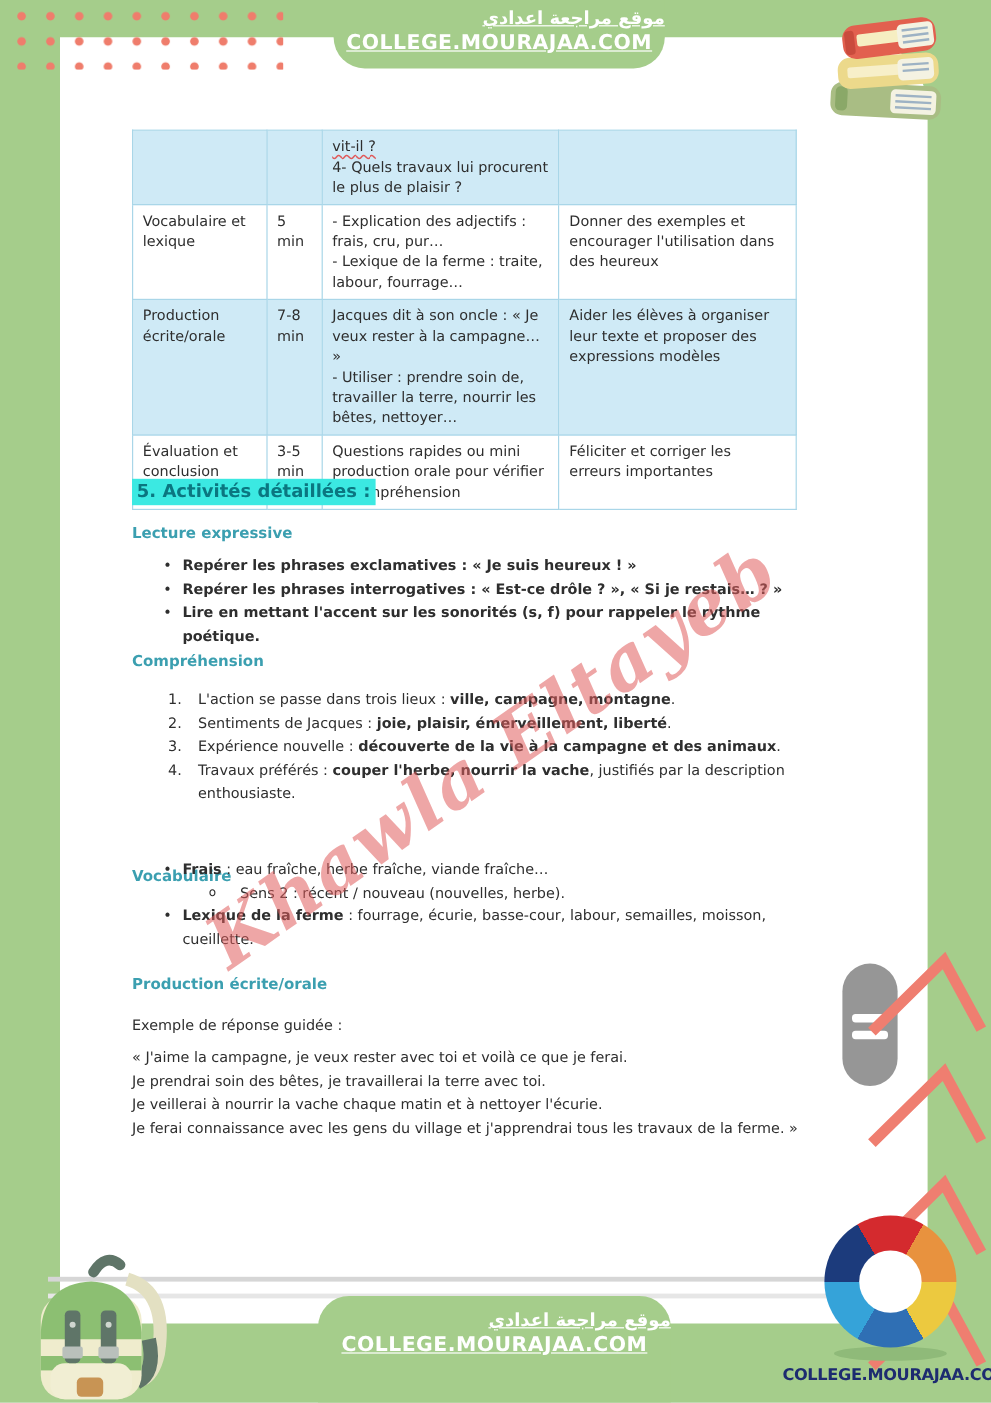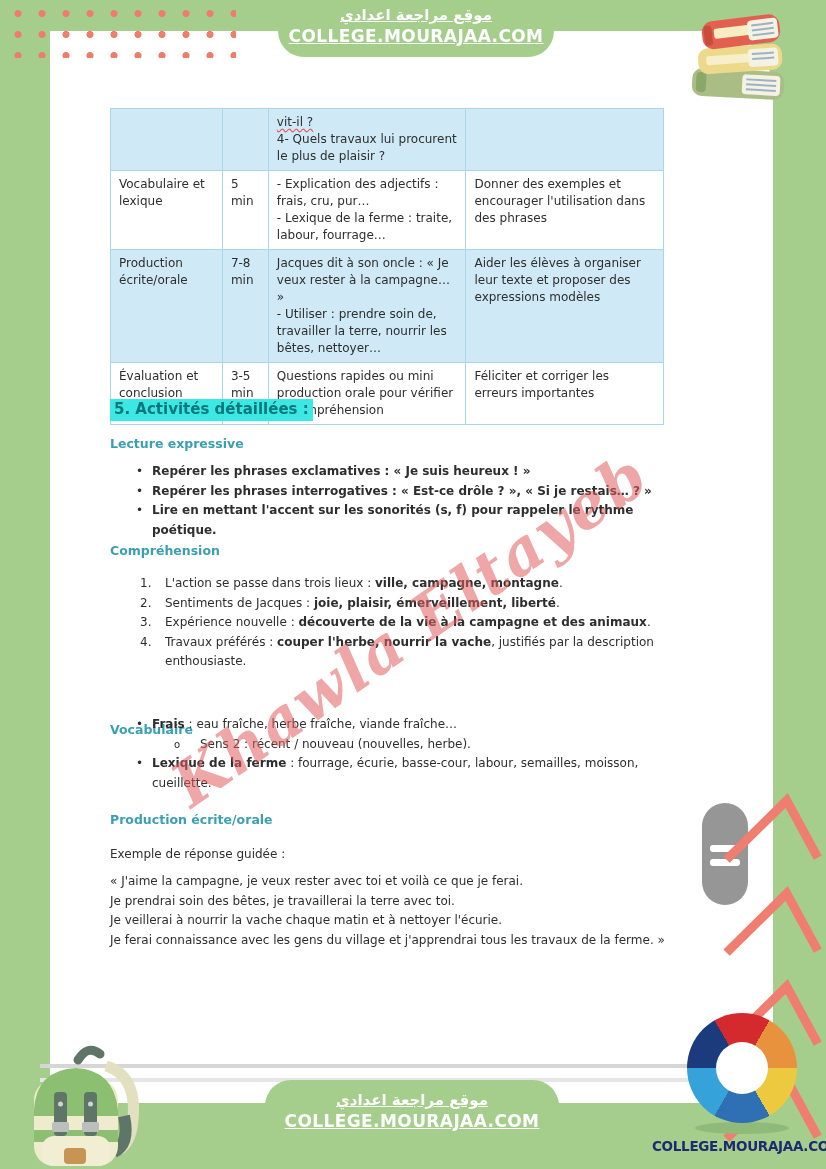--- a/index.html
+++ b/index.html
@@ -15,21 +15,21 @@
   .dots { position:absolute; left:0; top:0; width:236px; height:58px; z-index:4;
           background-image: radial-gradient(circle, #ef7d6c 3.2px, rgba(0,0,0,0) 3.9px);
           background-size:24px 21px; background-position:6px 3px; pointer-events:none; }
 
   
   .pill-top { position:absolute; left:278px; top:0; width:276px; height:57px;
               background:#a5cd8b; border-radius:0 0 26px 26px; z-index:5; text-align:center; }
   .pill-bottom { position:absolute; left:265px; top:1080px; width:294px; height:89px;
               background:#a5cd8b; border-radius:26px 26px 0 0; z-index:5; text-align:center; }
   .site-ar { display:block; color:#ffffff; font-weight:bold; font-size:15px; line-height:20px;
-             text-decoration:underline; margin-top:5px; }
+             text-decoration:underline; margin-top:5px;text-align:right; }
   .site-url { display:block; color:#ffffff; font-weight:bold; font-size:17px; line-height:22px;
               text-decoration:underline; letter-spacing:.4px; }
   .pill-bottom .site-ar { margin-top:10px; }
 
   
   .sched { position:absolute; left:110px; top:108px; width:554px; border-collapse:collapse;
            font-size:12px; line-height:17px; z-index:2; }
   .sched td { border:1px solid #a9d6e8; vertical-align:top; padding:5px 8px; white-space:pre-wrap; }
   .sched tr.shade td { background:#cfeaf6; }
   .wavy { text-decoration:underline; text-decoration-style:wavy; text-decoration-color:#e05a5a;
@@ -139,21 +139,21 @@
         <td></td>
         <td><span class="wavy">vit-il ?</span><span>
 4- Quels travaux lui procurent le plus de plaisir ?</span></td>
         <td></td>
       </tr>
       <tr style="height:69px">
         <td>Vocabulaire et lexique</td>
         <td>5 min</td>
         <td><span>- Explication des adjectifs : frais, cru, pur…
 - Lexique de la ferme : traite, labour, fourrage…</span></td>
-        <td>Donner des exemples et encourager l'utilisation dans des phrases</td>
+        <td>Donner des exemples et encourager l'utilisation dans des heureux</td>
       </tr>
       <tr class="shade" style="height:86px">
         <td>Production écrite/orale</td>
         <td>7-8 min</td>
         <td><span>Jacques dit à son oncle : « Je veux rester à la campagne… »
 - Utiliser : prendre soin de, travailler la terre, nourrir les bêtes, nettoyer…</span></td>
         <td>Aider les élèves à organiser leur texte et proposer des expressions modèles</td>
       </tr>
       <tr style="height:57px">
         <td>Évaluation et conclusion</td>

